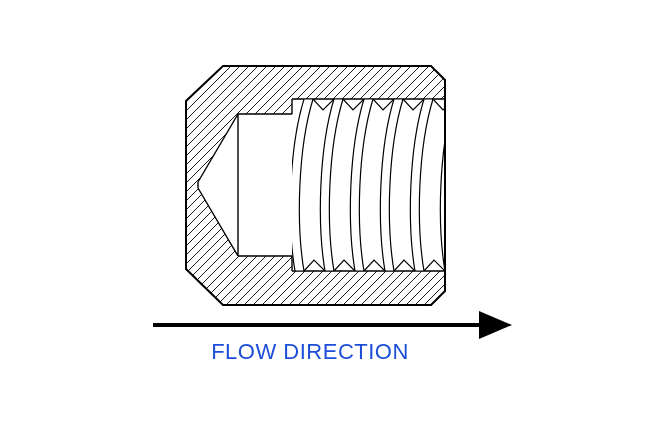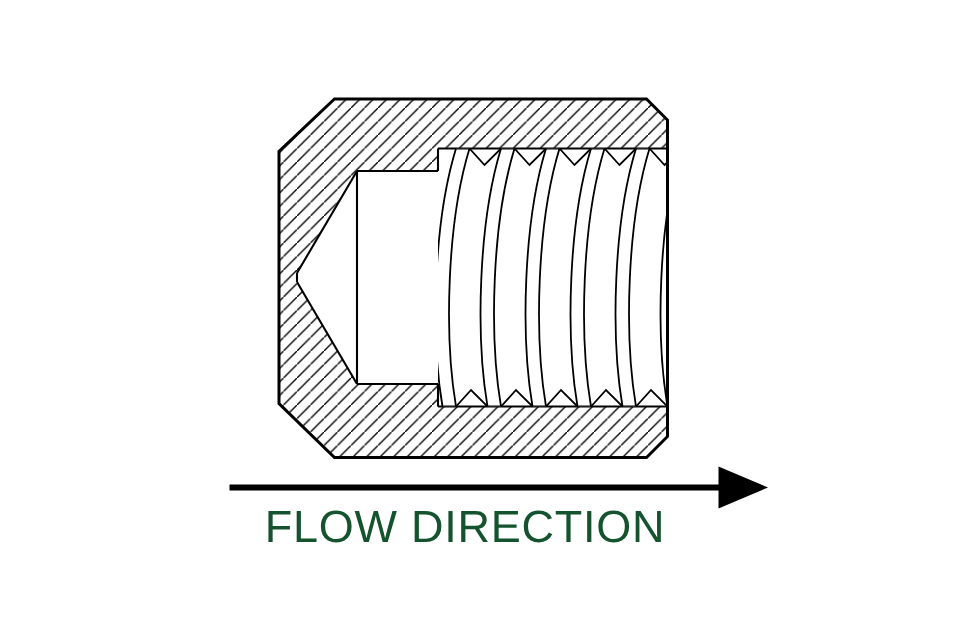--- a/index.html
+++ b/index.html
@@ -19,23 +19,23 @@
     position: absolute;
     top: 0;
     left: 0;
   }
   .flow-label {
     position: absolute;
     top: 336px;
     left: 130px;
     width: 360px;
     text-align: center;
-    font-size: 30px;
+    font-size: 22px;
     line-height: 32px;
-    color: #14532d;
+    color: #1d4ed8;
     letter-spacing: 0.5px;
     white-space: nowrap;
   }
 </style>
 </head>
 <body>
 
 <div class="canvas">
 
   <svg width="650" height="425" viewBox="0 0 650 425">

